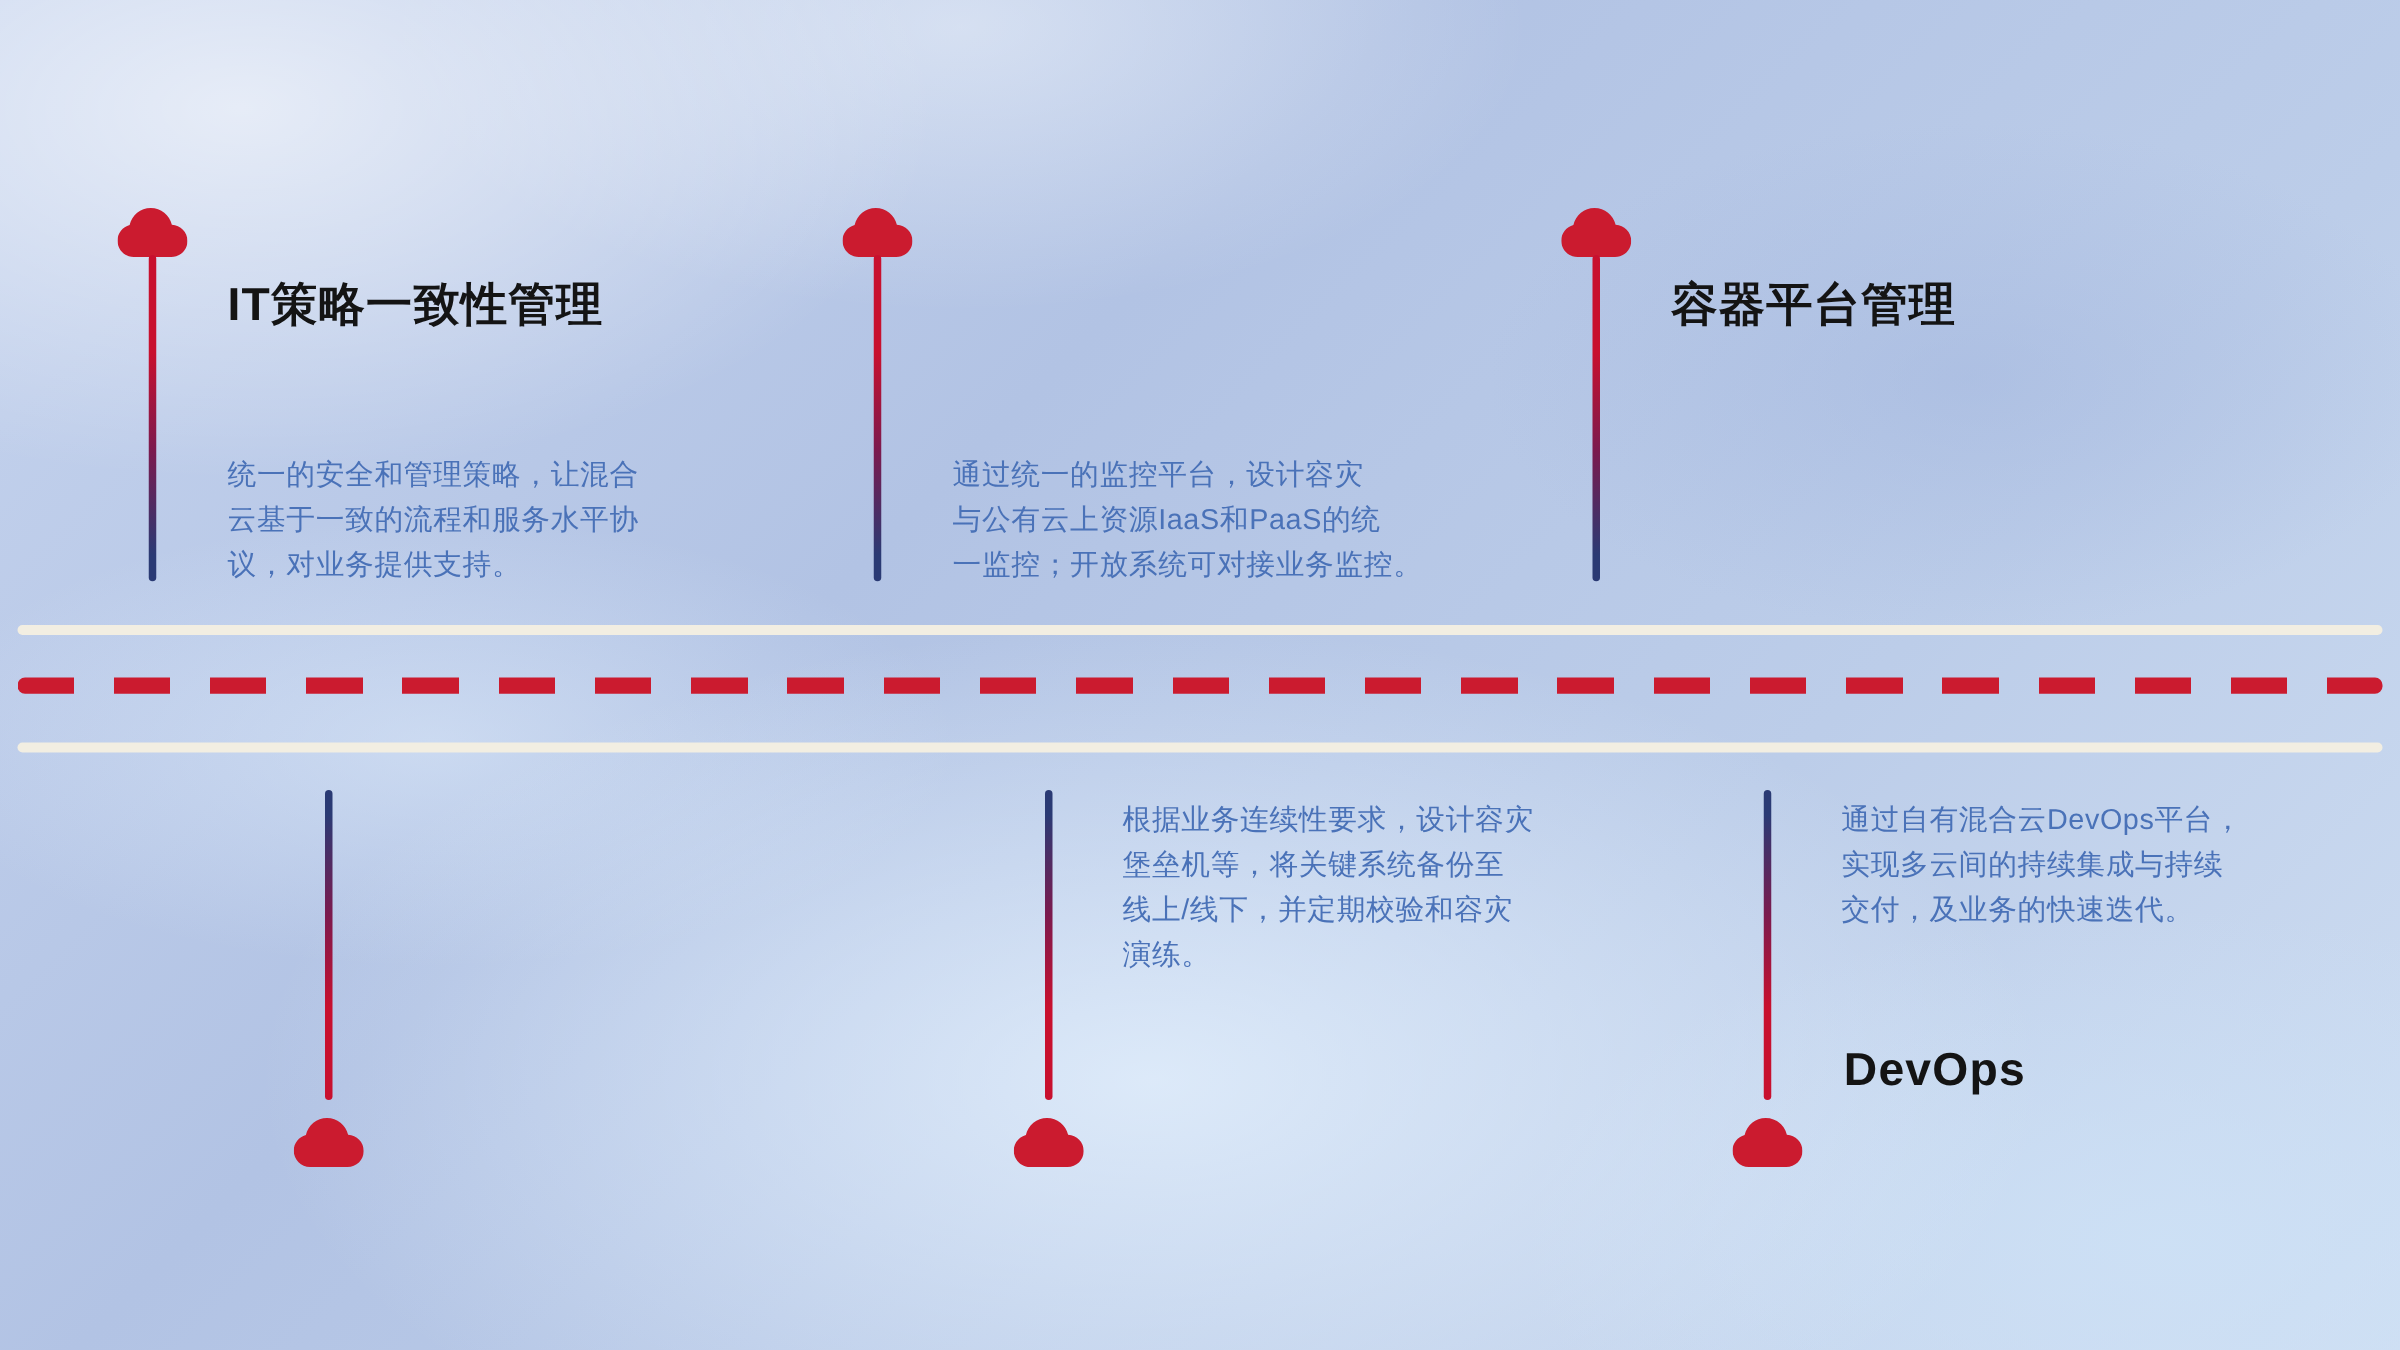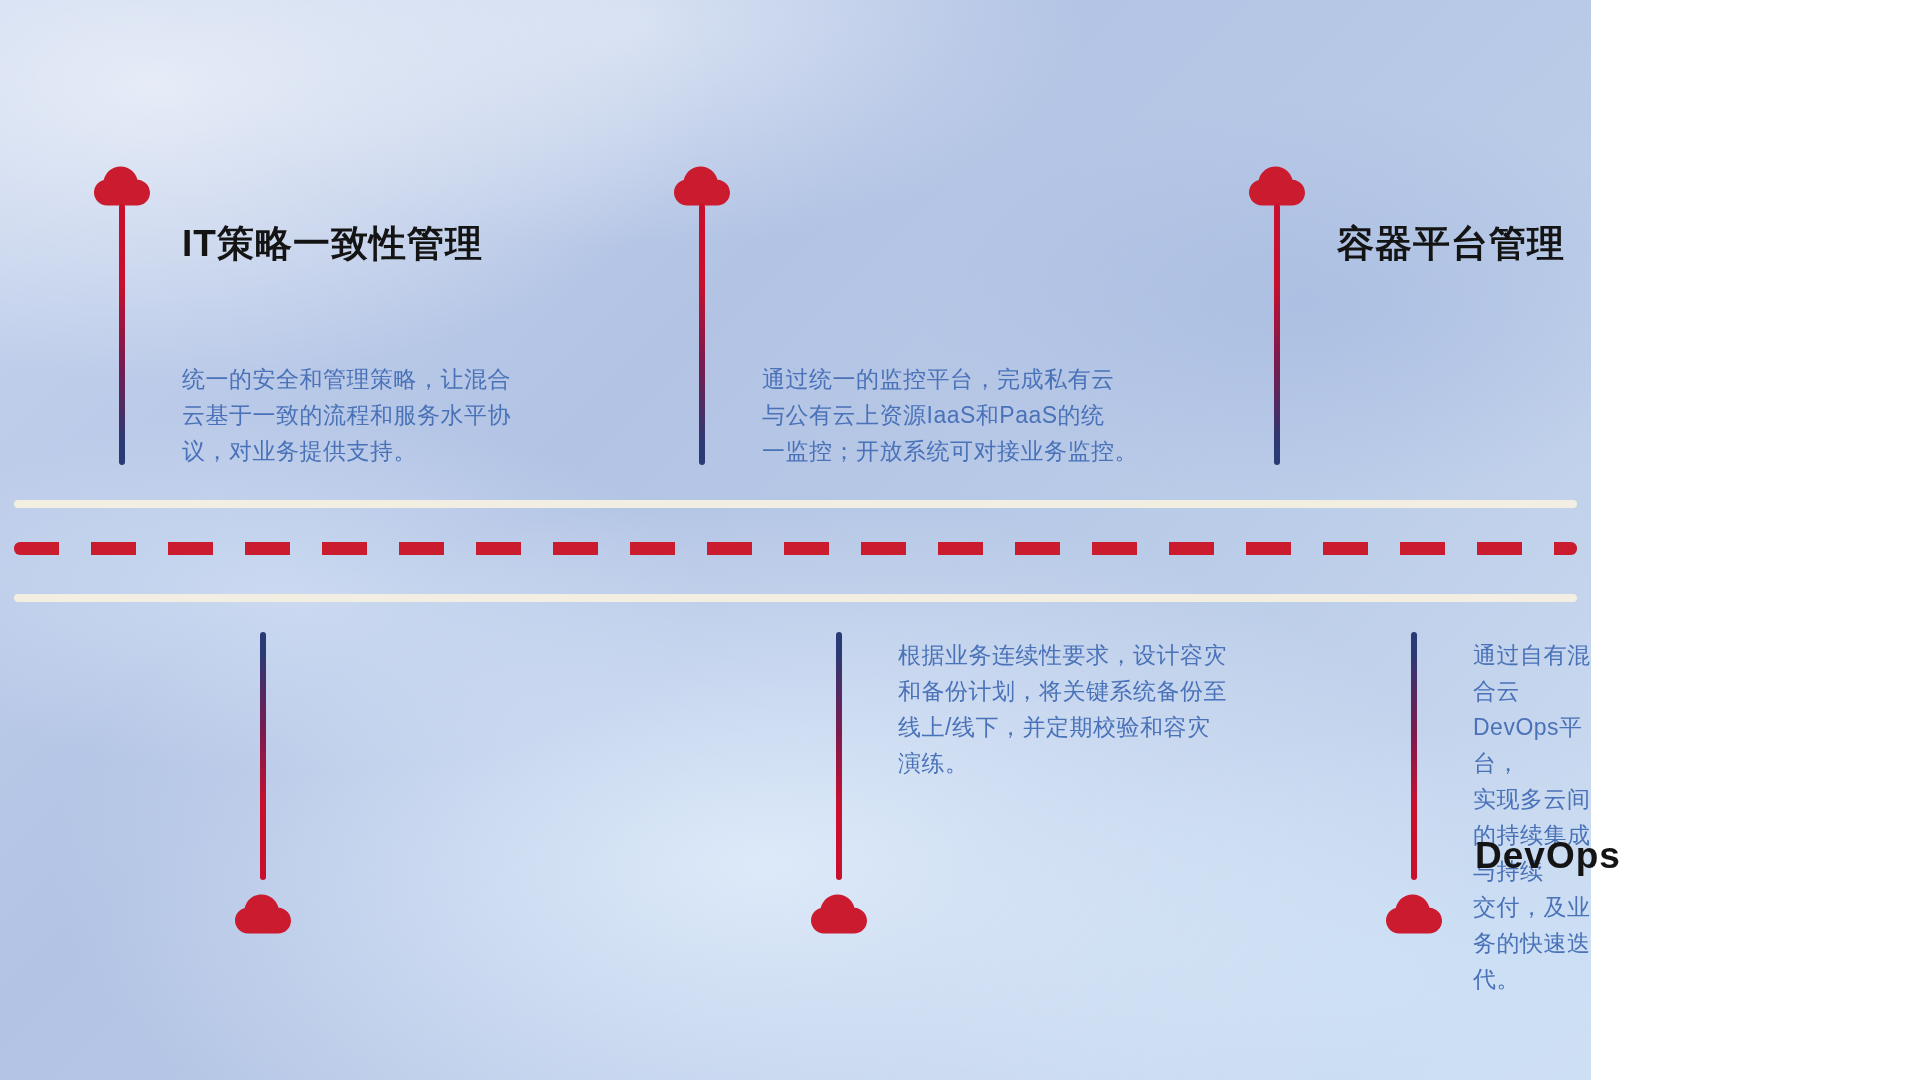--- a/index.html
+++ b/index.html
@@ -7,21 +7,21 @@
     padding: 0;
   }
   body {
     width: 1920px;
     height: 1080px;
     overflow: hidden;
     font-family: "Liberation Sans", "DejaVu Sans", sans-serif;
   }
   .canvas {
     position: relative;
-    width: 1591px;
+    width: 1920px;
     height: 1080px;
     background:
       radial-gradient(900px 480px at 10% 8%, rgba(255,255,255,0.60), rgba(255,255,255,0) 62%),
       radial-gradient(760px 380px at 40% 2%, rgba(250,253,255,0.45), rgba(250,253,255,0) 60%),
       radial-gradient(1100px 560px at 48% 80%, rgba(232,244,255,0.75), rgba(232,244,255,0) 65%),
       radial-gradient(820px 430px at 90% 92%, rgba(205,225,246,0.85), rgba(205,225,246,0) 62%),
       radial-gradient(640px 340px at 82% 28%, rgba(158,178,220,0.45), rgba(158,178,220,0) 60%),
       radial-gradient(700px 300px at 18% 55%, rgba(225,238,252,0.5), rgba(225,238,252,0) 60%),
       linear-gradient(135deg, #c6d4ee 0%, #b2c3e4 38%, #bccdE9 68%, #cfdef2 100%);
   }
@@ -109,21 +109,21 @@
   <p class="desc" style="left:182px; top:361px;">统一的安全和管理策略，让混合
 云基于一致的流程和服务水平协
 议，对业务提供支持。</p>
 
   <span class="cloud" style="left:674px; top:166px;">
     <svg viewBox="0 0 60 42">
         <path fill="#cb1b2f" d="M46 42 H14 C6.3 42 0 35.7 0 28 C0 21.5 4.4 16.1 10.4 14.5 C12.3 6.2 19.7 0 28.5 0 C37.3 0 44.6 6.1 46.6 14.3 C54 14.6 60 20.7 60 28.2 C60 35.8 53.7 42 46 42 Z"></path>
       </svg>
   </span>
   <span class="stem down" style="left:699px; top:204px; height:261px;"></span>
-  <p class="desc" style="left:762px; top:361px;">通过统一的监控平台，完成私有云
+  <p class="desc" style="left:762px; top:361px;">通过统一的监控平台，设计容灾
 与公有云上资源IaaS和PaaS的统
 一监控；开放系统可对接业务监控。</p>
 
   <span class="cloud" style="left:1249px; top:166px;">
     <svg viewBox="0 0 60 42">
         <path fill="#cb1b2f" d="M46 42 H14 C6.3 42 0 35.7 0 28 C0 21.5 4.4 16.1 10.4 14.5 C12.3 6.2 19.7 0 28.5 0 C37.3 0 44.6 6.1 46.6 14.3 C54 14.6 60 20.7 60 28.2 C60 35.8 53.7 42 46 42 Z"></path>
       </svg>
   </span>
   <span class="stem down" style="left:1274px; top:204px; height:261px;"></span>
   <h2 class="title" style="left:1337px; top:219px;">容器平台管理</h2>
@@ -135,21 +135,21 @@
       </svg>
   </span>
 
   <span class="stem up" style="left:836px; top:632px; height:248px;"></span>
   <span class="cloud" style="left:811px; top:894px;">
     <svg viewBox="0 0 60 42">
         <path fill="#cb1b2f" d="M46 42 H14 C6.3 42 0 35.7 0 28 C0 21.5 4.4 16.1 10.4 14.5 C12.3 6.2 19.7 0 28.5 0 C37.3 0 44.6 6.1 46.6 14.3 C54 14.6 60 20.7 60 28.2 C60 35.8 53.7 42 46 42 Z"></path>
       </svg>
   </span>
   <p class="desc" style="left:898px; top:637px;">根据业务连续性要求，设计容灾
-和备份计划，将关键系统备份至
+堡垒机等，将关键系统备份至
 线上/线下，并定期校验和容灾
 演练。</p>
 
   <span class="stem up" style="left:1411px; top:632px; height:248px;"></span>
   <span class="cloud" style="left:1386px; top:894px;">
     <svg viewBox="0 0 60 42">
         <path fill="#cb1b2f" d="M46 42 H14 C6.3 42 0 35.7 0 28 C0 21.5 4.4 16.1 10.4 14.5 C12.3 6.2 19.7 0 28.5 0 C37.3 0 44.6 6.1 46.6 14.3 C54 14.6 60 20.7 60 28.2 C60 35.8 53.7 42 46 42 Z"></path>
       </svg>
   </span>
   <p class="desc" style="left:1473px; top:637px;">通过自有混合云DevOps平台，

